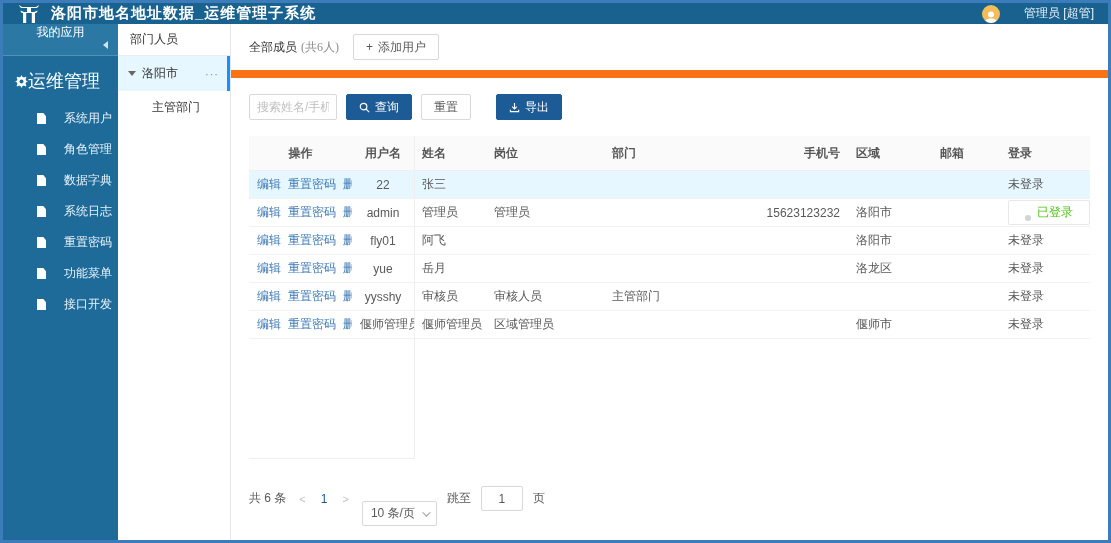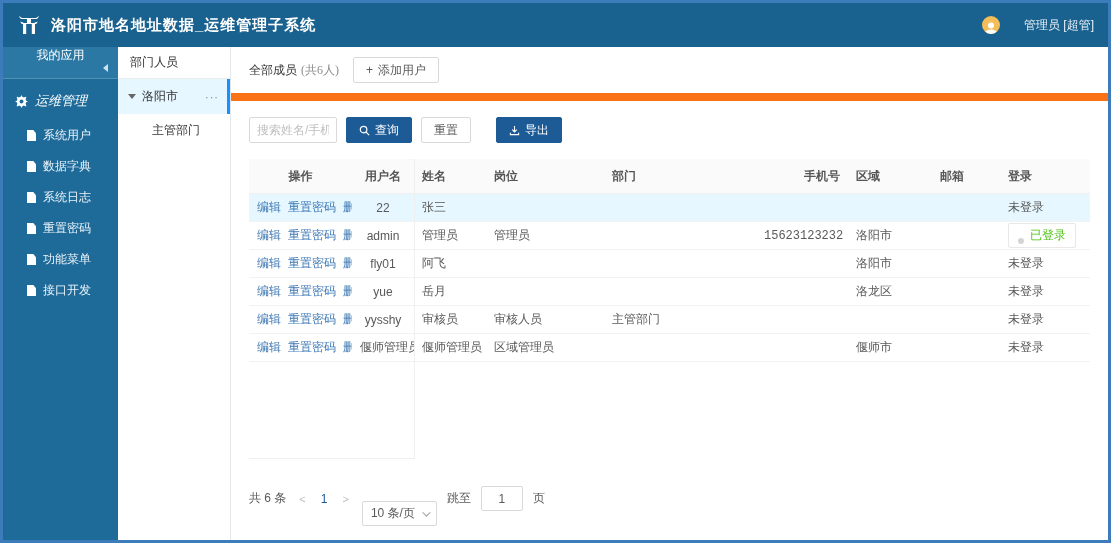--- a/index.html
+++ b/index.html
@@ -1,37 +1,37 @@
 <!DOCTYPE html>
 <html><head>
 <meta charset="utf-8">
 <style>
   * { margin:0; padding:0; box-sizing:border-box; }
   html,body { width:1111px; height:543px; }
   body { font-family:"Liberation Sans","DejaVu Sans",sans-serif; font-size:12px; color:#595959; background:#fff; }
   .page { width:1111px; height:543px; border:3px solid #3d7cba; display:flex; flex-direction:column; overflow:hidden; background:#eef0f3; }
 
   
-  .topbar { height:44px; background:#19618e; display:flex; align-items:center; padding:0 14px; flex:0 0 auto; }
+  .topbar { height:21px; background:#19618e; display:flex; align-items:center; padding:0 14px; flex:0 0 auto; }
   .logo { width:24px; height:22px; margin-right:10px; display:flex; align-items:center; justify-content:center; }
   .topbar-title { color:#ffffff; font-size:15px; font-weight:bold; letter-spacing:1px; }
   .topbar-right { margin-left:auto; display:flex; align-items:center; gap:24px; }
   .avatar { width:18px; height:18px; border-radius:50%; background:#f3bd5a; display:flex; align-items:flex-end; justify-content:center; overflow:hidden; }
   .topbar-user { color:#e9f2f9; font-size:12px; }
 
   
   .content { flex:1; display:flex; min-height:0; }
 
   
   .sidebar { width:115px; background:#1e6b9a; color:#e8f1f8; flex:0 0 auto; display:flex; flex-direction:column; }
   .side-header { height:32px; background:#2b78a5; display:flex; align-items:center; padding:0 10px; border-bottom:1px solid rgba(255,255,255,0.18); font-size:12px; color:#fff;flex-direction:column; }
   .collapse-arrow { margin-left:auto; width:0; height:0; border-top:4px solid transparent; border-bottom:4px solid transparent; border-right:5px solid #cfe2ef; }
-  .side-group { display:flex; align-items:center; gap:7px; padding:13px 10px 10px 12px; font-size:13px; color:#fff;font-style:italic; }
+  .side-group { display:flex; align-items:center; padding:13px 10px 10px 12px; font-size:18px; color:#fff; }
   .gear { width:13px; height:13px; flex:0 0 auto; }
-  .side-item { display:flex; align-items:center; gap:7px; padding:7px 6px 7px 24px; font-size:12px; color:#eaf3fa; cursor:pointer; }
+  .side-item { display:flex; align-items:center; gap:7px; padding:7px 6px 7px 34px; font-size:12px; color:#eaf3fa; cursor:pointer;justify-content:space-between; }
   .file-ic { width:9px; height:11px; background:#fff; clip-path:polygon(0 0,70% 0,100% 30%,100% 100%,0 100%); flex:0 0 auto; }
 
   
   .dept { width:113px; background:#fff; border-right:1px solid #e4e7ea; flex:0 0 auto; }
   .dept-header { height:32px; display:flex; align-items:center; padding:0 12px; color:#333; border-bottom:1px solid #ececec; }
   .tree-node { display:flex; align-items:center; padding:9px 8px 9px 10px; color:#333; cursor:pointer; }
   .tree-node.selected { background:#e6f7ff; border-right:3px solid #1890ff; }
   .caret-down { width:0; height:0; border-left:4px solid transparent; border-right:4px solid transparent; border-top:5px solid #666; margin-right:6px; }
   .tree-more { margin-left:auto; color:#8c8c8c; letter-spacing:1px; font-size:11px; }
   .tree-child { padding:8px 8px 8px 34px; color:#333; cursor:pointer; }
@@ -53,25 +53,25 @@
   .btn-export { margin-left:16px; }
 
   
   .table-zone { flex:1; position:relative; margin:10px 18px 0 18px; min-height:0; overflow:hidden; }
   .table-zone::after { content:""; position:absolute; left:165px; top:0; bottom:0; width:1px; background:#efefef; }
   .table-zone::before { content:""; position:absolute; left:0; bottom:0; width:165px; height:1px; background:#efefef; }
   table { width:100%; border-collapse:collapse; table-layout:fixed; }
   th { font-weight:bold; color:#555; background:#fafafa; height:34px; border-bottom:1px solid #f0f0f0; text-align:left; padding:0 8px; font-size:12px; }
   td { height:28px; border-bottom:1px solid #f2f2f2; padding:0 8px; font-size:12px; color:#595959; white-space:nowrap; overflow:hidden; }
   .center { text-align:center; }
-  .right { text-align:right;font-family:Liberation Mono, monospace; }
+  .right { text-align:right; }
   tr.hl td { background:#e6f7ff; }
   .lnk { color:#3e79b4; cursor:pointer; margin-right:7px; }
   .lnk:last-child { margin-right:0; }
-  .login-badge { display:inline-flex; align-items:flex-end; gap:6px; border:1px solid #e8e8e8; border-radius:2px; background:#fff; padding:3px 9px; }
+  .login-badge { display:inline-flex; align-items:flex-end; gap:6px; border:1px solid #e8e8e8; border-radius:2px; background:#fff; padding:3px 16px; }
   .login-badge .dot { width:6px; height:6px; border-radius:50%; background:#d4d4d4; display:inline-block; }
   .login-badge span { color:#52c41a; }
 
   
   .pager { display:flex; align-items:center; padding:12px 18px 14px 18px; gap:10px; flex:0 0 auto; color:#595959; }
   .pg-arrow { color:#bfbfbf; cursor:pointer; padding:0 3px; font-size:11px; }
   .pg-current { color:#1d5b97; cursor:pointer; padding:0 2px; }
   .pg-size { display:inline-flex; align-items:center; gap:7px; border:1px solid #d9d9d9; border-radius:2px; height:25px; padding:0 8px; cursor:pointer; background:#fff;margin-top:30px; }
   .chev { width:6px; height:6px; border-right:1px solid #999; border-bottom:1px solid #999; transform:rotate(45deg) translateY(-2px); }
   .jump-input { width:42px; height:25px; border:1px solid #d9d9d9; border-radius:2px; text-align:center; font-size:12px; color:#595959; font-family:inherit; }
@@ -116,20 +116,24 @@
           <circle cx="8" cy="8" r="2.4" fill="#1e6b9a"></circle>
         </svg>
         <span>运维管理</span>
       </div>
       <div class="side-item">
         <span class="file-ic"></span>
         <span>系统用户</span>
       </div>
       <div class="side-item">
         <span class="file-ic"></span>
+        <span>角色管理</span>
+      </div>
+      <div class="side-item">
+        <span class="file-ic"></span>
         <span>数据字典</span>
       </div>
       <div class="side-item">
         <span class="file-ic"></span>
         <span>系统日志</span>
       </div>
       <div class="side-item">
         <span class="file-ic"></span>
         <span>重置密码</span>
       </div>

